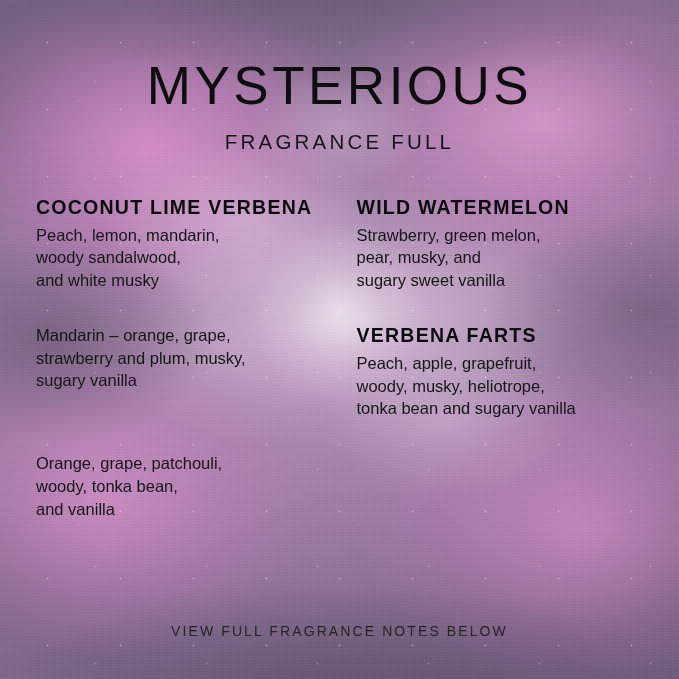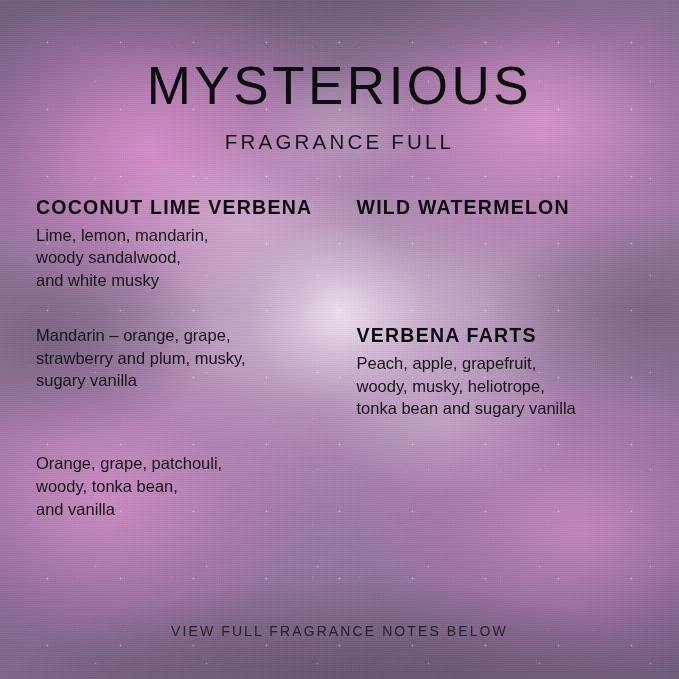--- a/index.html
+++ b/index.html
@@ -143,27 +143,30 @@
 
   <div class="content">
 
     <h1 class="title">MYSTERIOUS</h1>
     <div class="subtitle">FRAGRANCE FULL</div>
 
     <div class="grid">
 
       <div class="scent">
         <div class="scent-name">COCONUT LIME VERBENA</div>
-        <div class="scent-notes">Lime, lemon, mandarin,
+        <div class="scent-notes">Peach, lemon, mandarin,
 woody sandalwood,
 and white musky</div>
       </div>
 
       <div class="scent">
         <div class="scent-name">WILD WATERMELON</div>
+        <div class="scent-notes">Strawberry, green melon,
+pear, musky, and
+sugary sweet vanilla</div>
       </div>
 
       <div class="scent">
         <div class="scent-notes">Mandarin – orange, grape,
 strawberry and plum, musky,
 sugary vanilla</div>
       </div>
 
       <div class="scent">
         <div class="scent-name">VERBENA FARTS</div>

